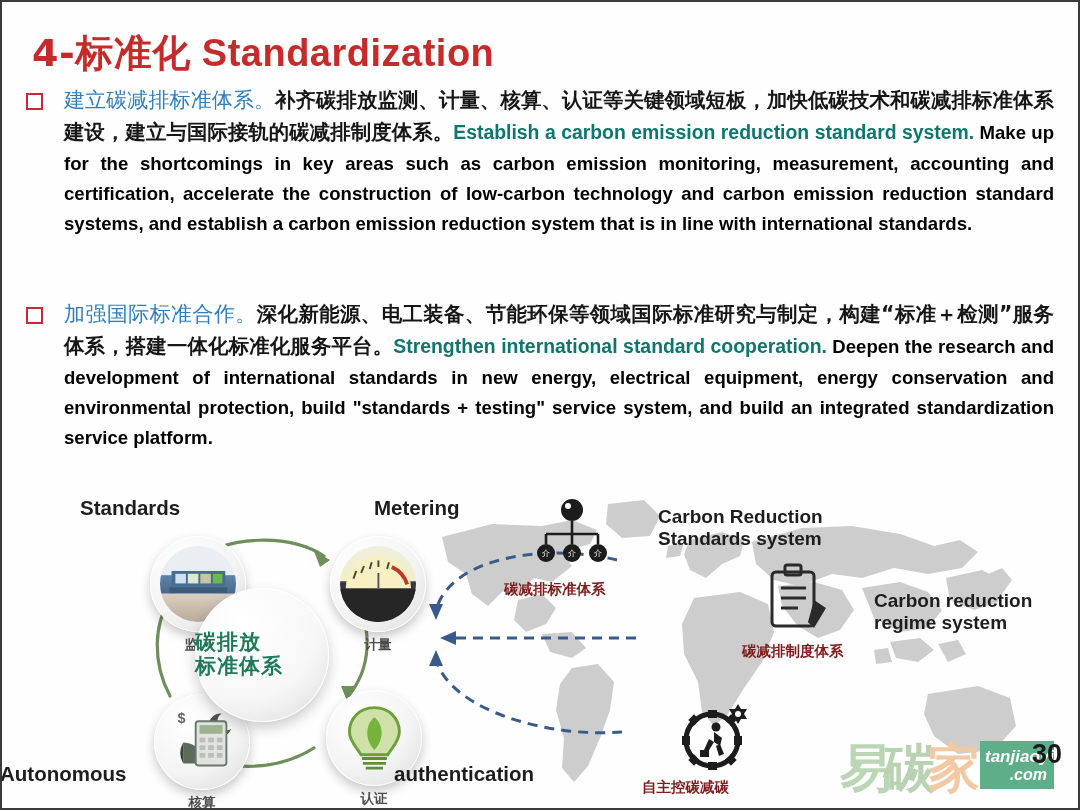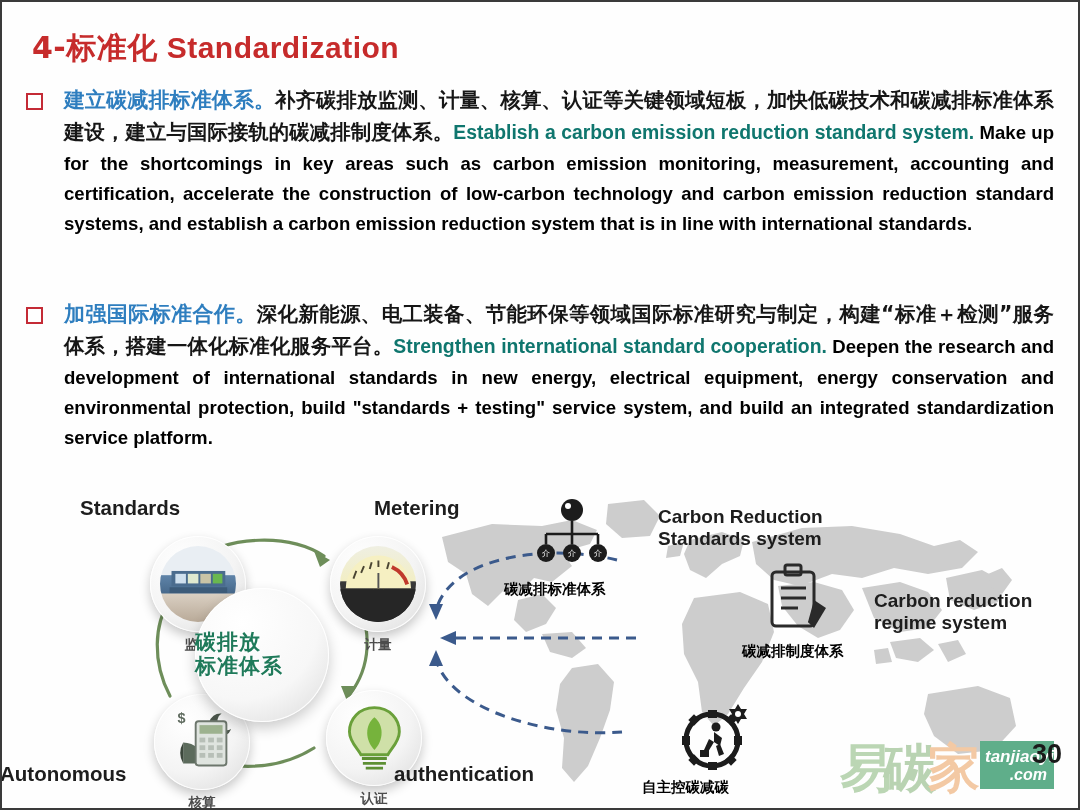--- a/index.html
+++ b/index.html
@@ -14,21 +14,21 @@
     width: 1080px; height: 810px;
     background: #fefefe;
     border: 2px solid #3a3a3a;
     overflow: hidden;
   }
 
   
   #title {
     position: absolute;
     left: 30px; top: 26px;
-    font-size: 30px;
+    font-size: 38px;
     font-weight: bold;
     color: #C62B2B;
     letter-spacing: 0.5px;
     white-space: nowrap;
   }
   #title .cn { font-family: "DejaVu Sans", "Liberation Sans", sans-serif; }
 
   
   .bullet-block {
     position: absolute;
@@ -49,21 +49,21 @@
     margin-left: 40px;
     font-size: 19.3px;
     line-height: 1.56;
     color: #1b1b1b;
     text-align: justify;
     text-justify: inter-character;
     font-weight: 600;
   }
   .bullet-body .lead-cn {
     color: #2E7EBF;
-    font-weight: bold;
+    font-weight: normal;
     font-size: 21px;
     font-family: "DejaVu Sans", "Liberation Sans", sans-serif;
   }
   .bullet-body .cn-text {
     color: #161616;
     font-weight: bold;
     font-size: 20.4px;
     font-family: "DejaVu Sans", "Liberation Sans", sans-serif;
   }
   .bullet-body .lead-en {
@@ -145,21 +145,21 @@
     font-family: "DejaVu Sans", "Liberation Sans", sans-serif;
     text-shadow: 1px 1px 0 rgba(255,255,255,0.8);
   }
 
   
   .mapicon-group { position: absolute; }
   .mapicon-cn {
     position: absolute;
     font-size: 14.5px;
     font-weight: bold;
-    color: #000000;
+    color: #7f1d1d;
     white-space: nowrap;
     font-family: "DejaVu Sans", "Liberation Sans", sans-serif;
   }
   .mapicon-en {
     position: absolute;
     font-size: 19px;
     font-weight: bold;
     color: #1d1d1d;
     line-height: 1.18;
     white-space: nowrap;

